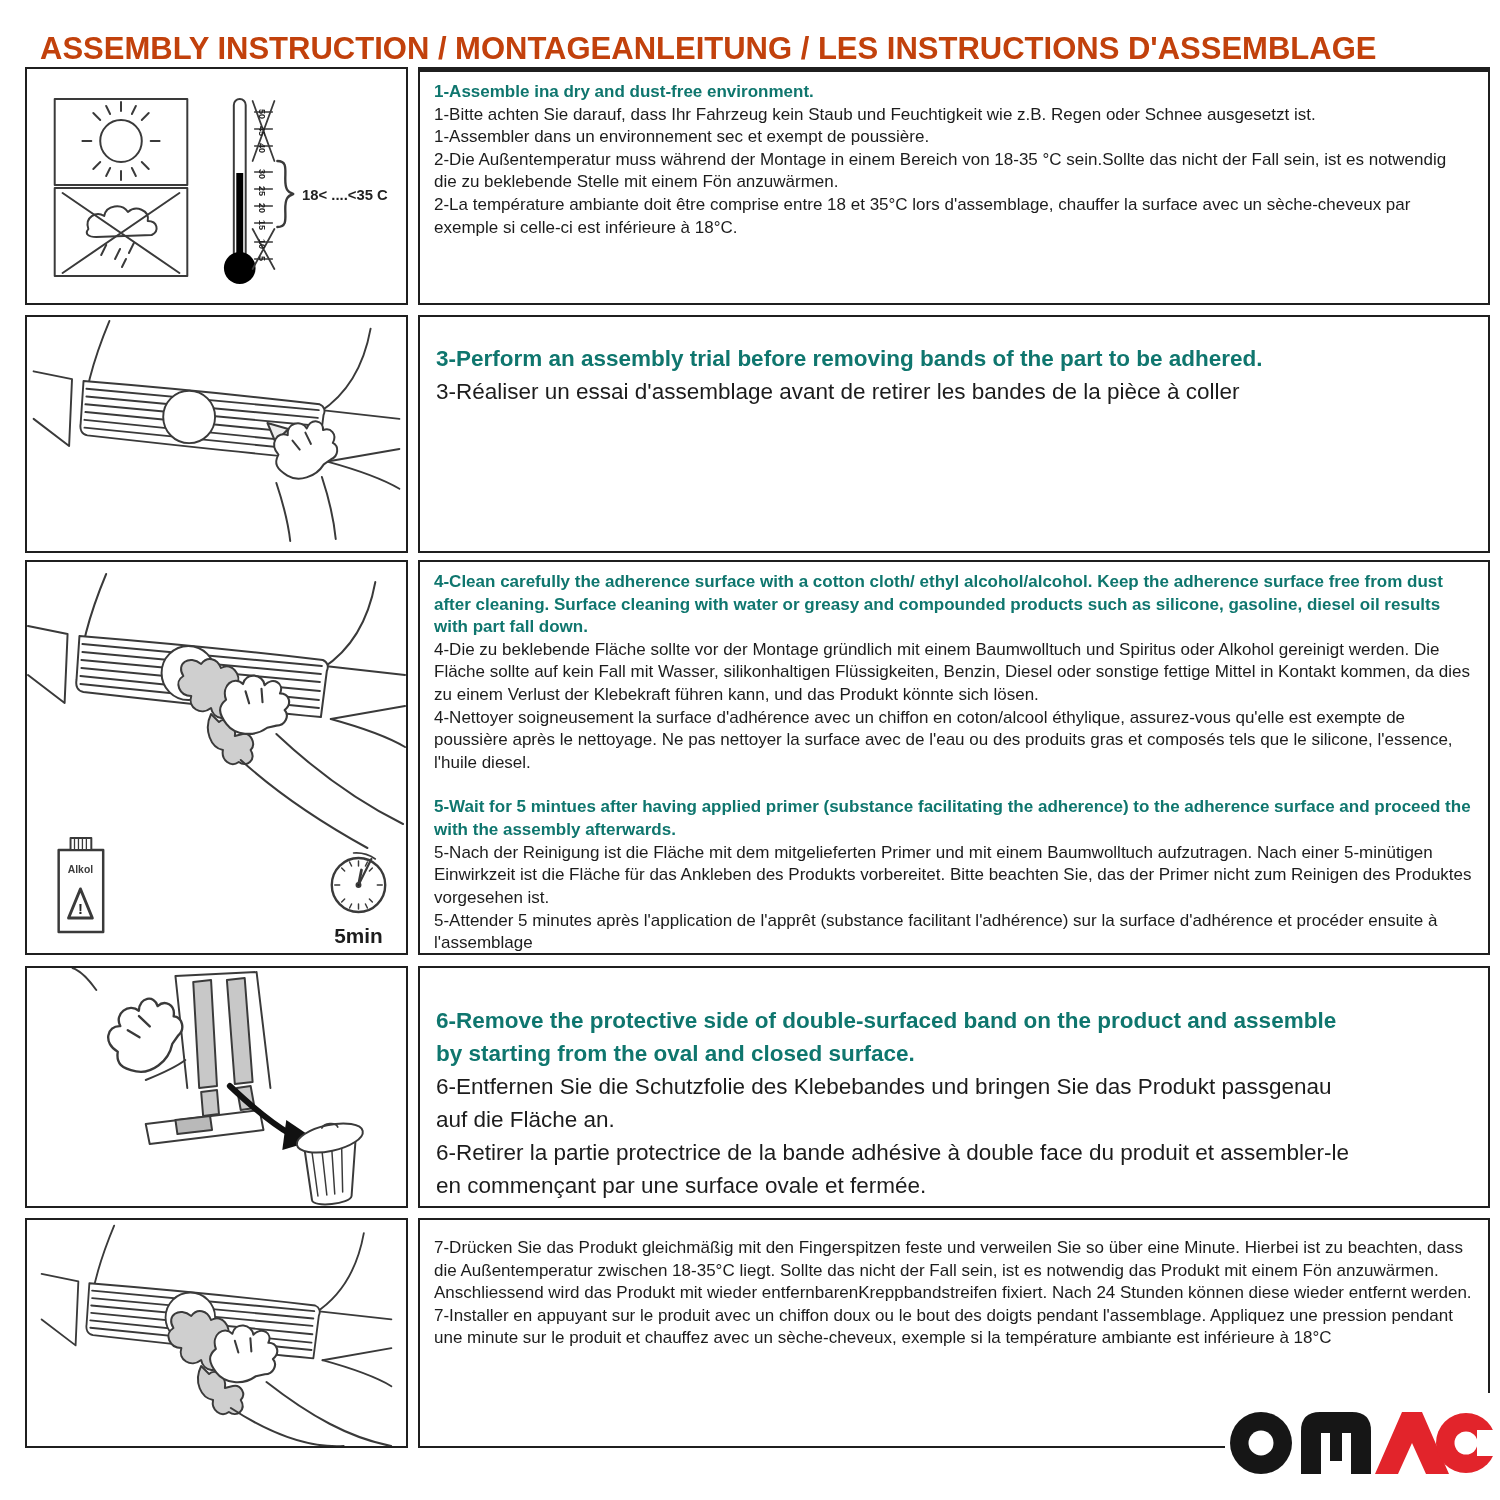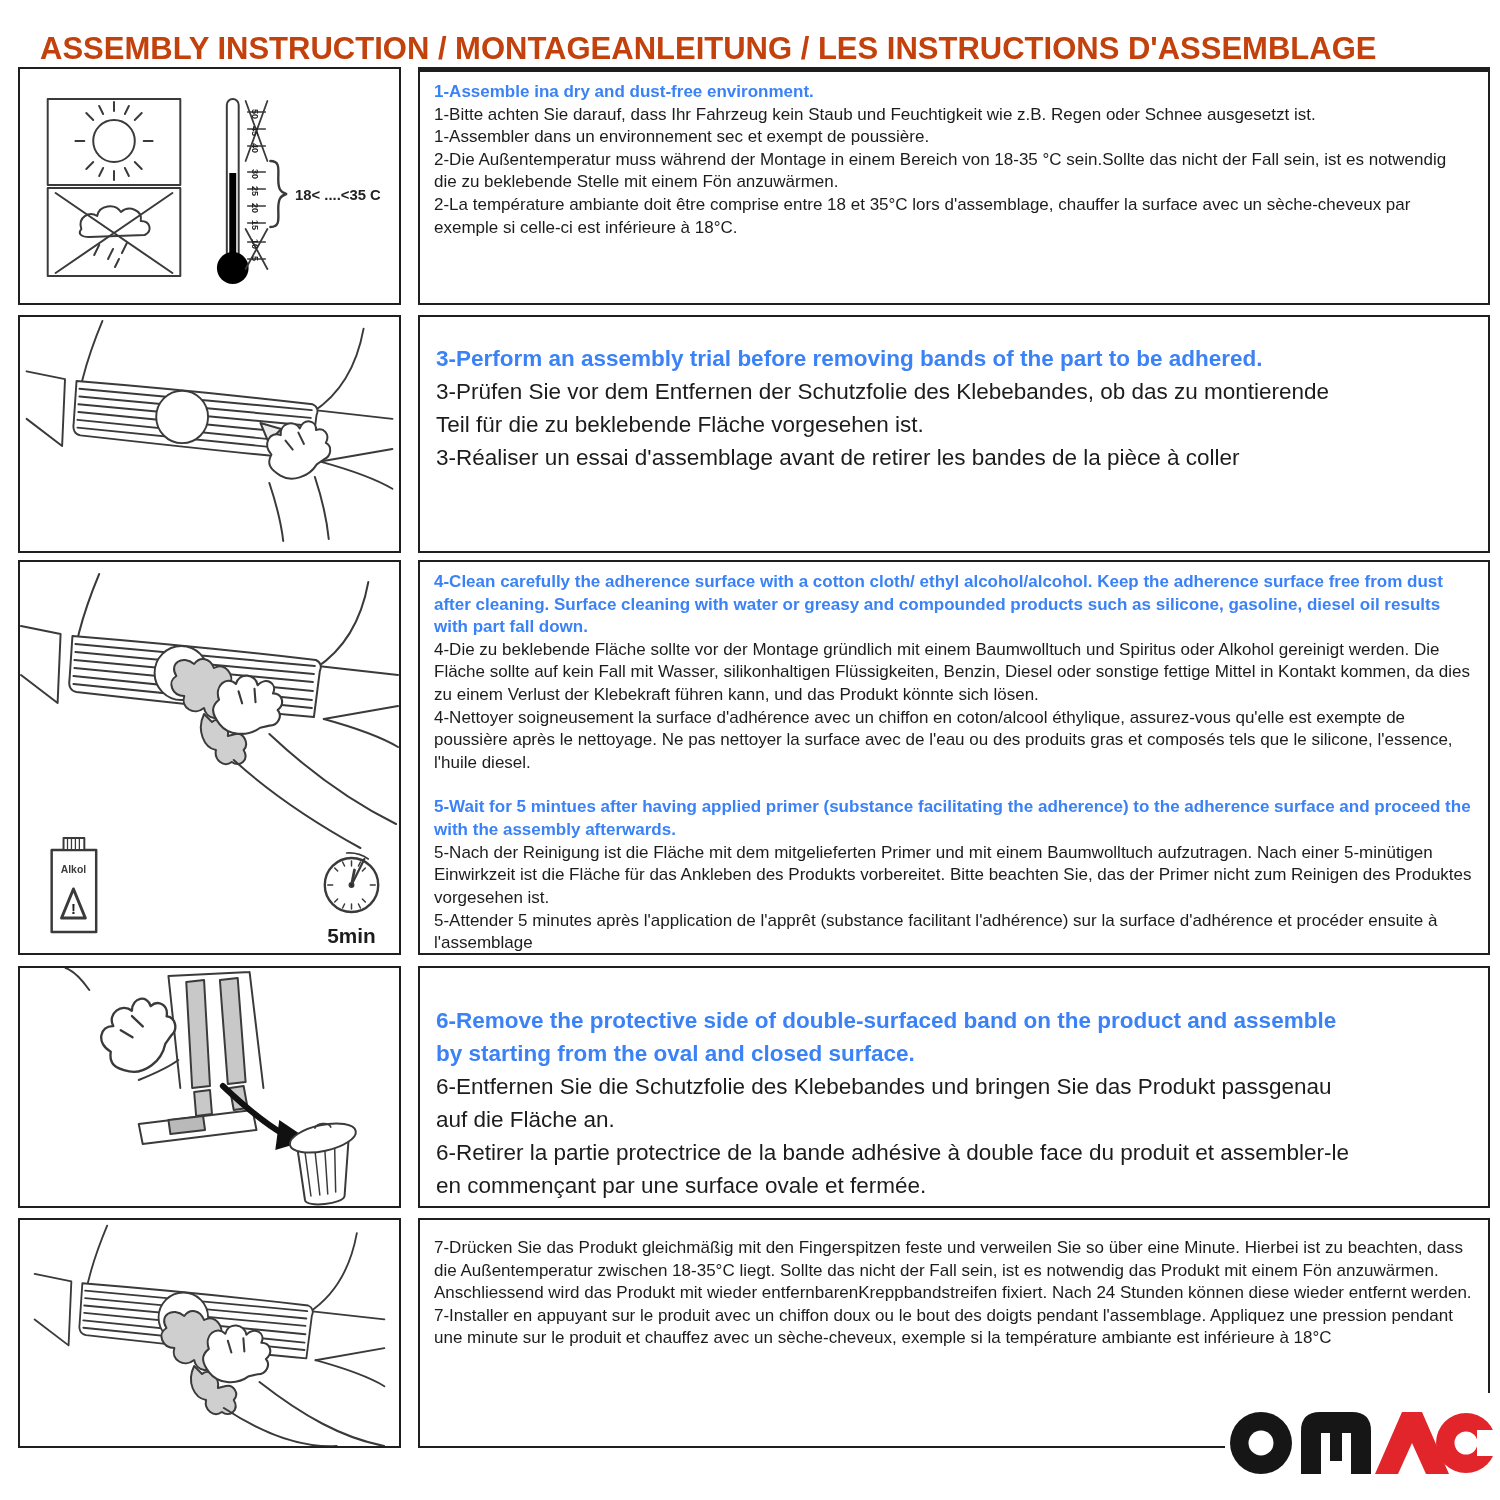--- a/index.html
+++ b/index.html
@@ -1,24 +1,24 @@
 <!DOCTYPE html>
 <html><head>
 <meta charset="utf-8">
 <style>
   html,body{margin:0;padding:0;background:#fff;}
   body{width:1500px;height:1500px;position:relative;font-family:"Liberation Sans",sans-serif;color:#1c1c1c;overflow:hidden;}
   .page-title{position:absolute;left:40px;top:10px;width:1450px;font-size:31px;font-weight:800;color:#c2410c;letter-spacing:0;white-space:nowrap;}
   .box{position:absolute;background:#fff;border:2px solid #1f1f1f;box-sizing:border-box;}
-  .img-box{left:18px;width:383px;}
+  .img-box{left:25px;width:383px;}
   .text-box{left:418px;width:1072px;}
   .text-box.thick-top{border-top-width:5px;}
   .tb{box-sizing:border-box;height:100%;}
   .tb p{margin:0;}
-  .tb p.b{font-weight:700;color:#3b82f6;}
+  .tb p.b{font-weight:700;color:#0f766e;}
   .small{font-size:17px;line-height:1.33;padding:9px 16px 6px 14px;}
   .small p.g{margin-top:22px;}
   .large{font-size:22.5px;line-height:1.47;padding:25px 138px 6px 16px;}
   .large.s4{padding-top:36px;padding-right:120px;}
   .s5{padding-top:17px;}
   svg{display:block;}
   .lineart{stroke:#3a3a3a;stroke-width:2;fill:none;stroke-linecap:round;stroke-linejoin:round;}
   .logo{position:absolute;left:1225px;top:1393px;width:272px;height:92px;background:#fff;}
 </style>
 </head>
@@ -110,21 +110,20 @@
     </g>
     <use href="#palm" x="240" y="100" width="80" height="70" transform="rotate(-8 280 135)"></use>
     <g class="lineart">
       <path d="M298,160 C306,184 310,202 312,222"></path>
       <path d="M252,166 C260,190 264,206 266,224"></path>
     </g>
   </svg>
 </div>
 <div class="box text-box tb large" style="top:315px;height:238px;">
     <p class="b">3-Perform an assembly trial before removing bands of the part to be adhered.</p>
-    <p class="">3-Prüfen Sie vor dem Entfernen der Schutzfolie des Klebebandes, ob das zu montierende Teil für die zu beklebende Fläche vorgesehen ist.</p>
     <p class="">3-Réaliser un essai d'assemblage avant de retirer les bandes de la pièce à coller</p>
   </div>
 
 <div class="box img-box" style="top:560px;height:395px;">
   <svg width="100%" height="100%" viewBox="0 0 383 391" preserveAspectRatio="none">
     <use href="#car" x="0" y="8" width="383" height="235"></use>
     <g class="lineart" stroke="#8a8a8a">
       <path fill="#cfcfcf" d="M176,102 C164,92 150,102 158,114 C148,120 154,134 166,134 C162,146 176,154 186,146 C188,158 204,160 208,148 C220,150 226,138 218,130 L212,124 C218,112 206,100 196,106 C192,96 182,94 176,102 Z"></path>
       <path fill="#cfcfcf" d="M186,152 C178,168 186,186 198,188 C196,198 206,206 214,200 C222,206 232,198 226,188 C232,182 226,170 218,172 L210,174 C212,162 200,154 194,160 Z"></path>
     </g>

